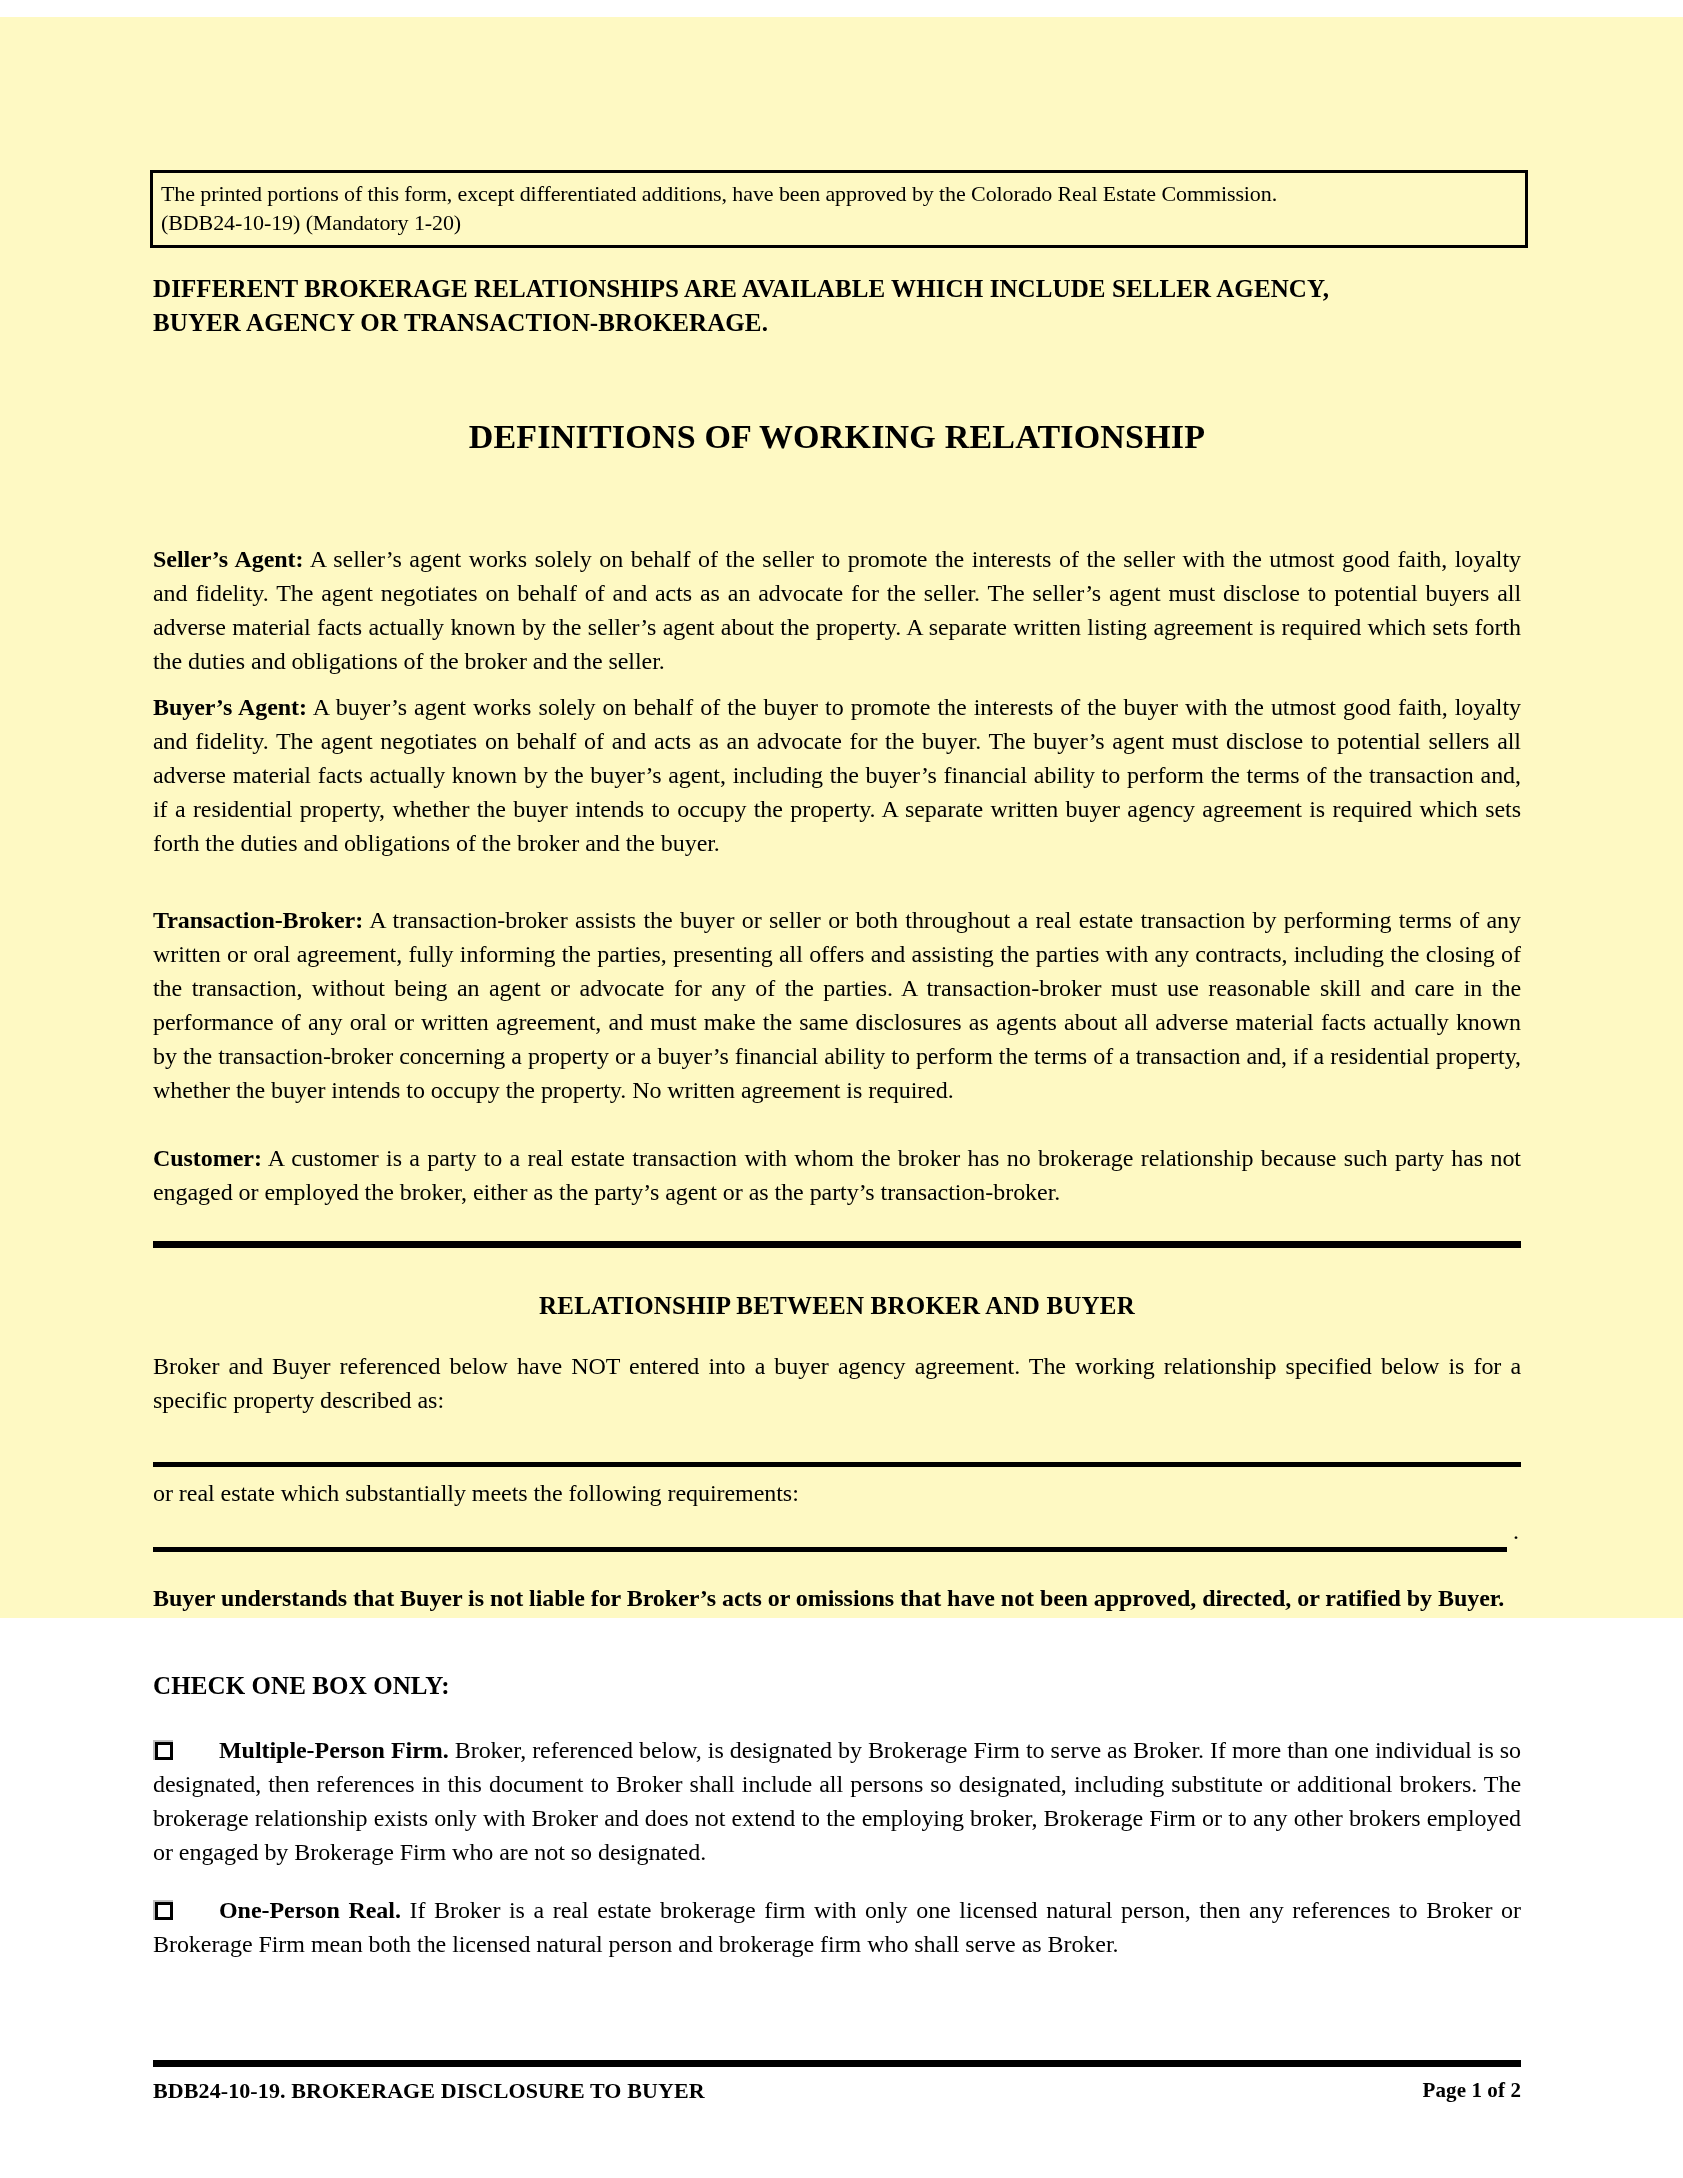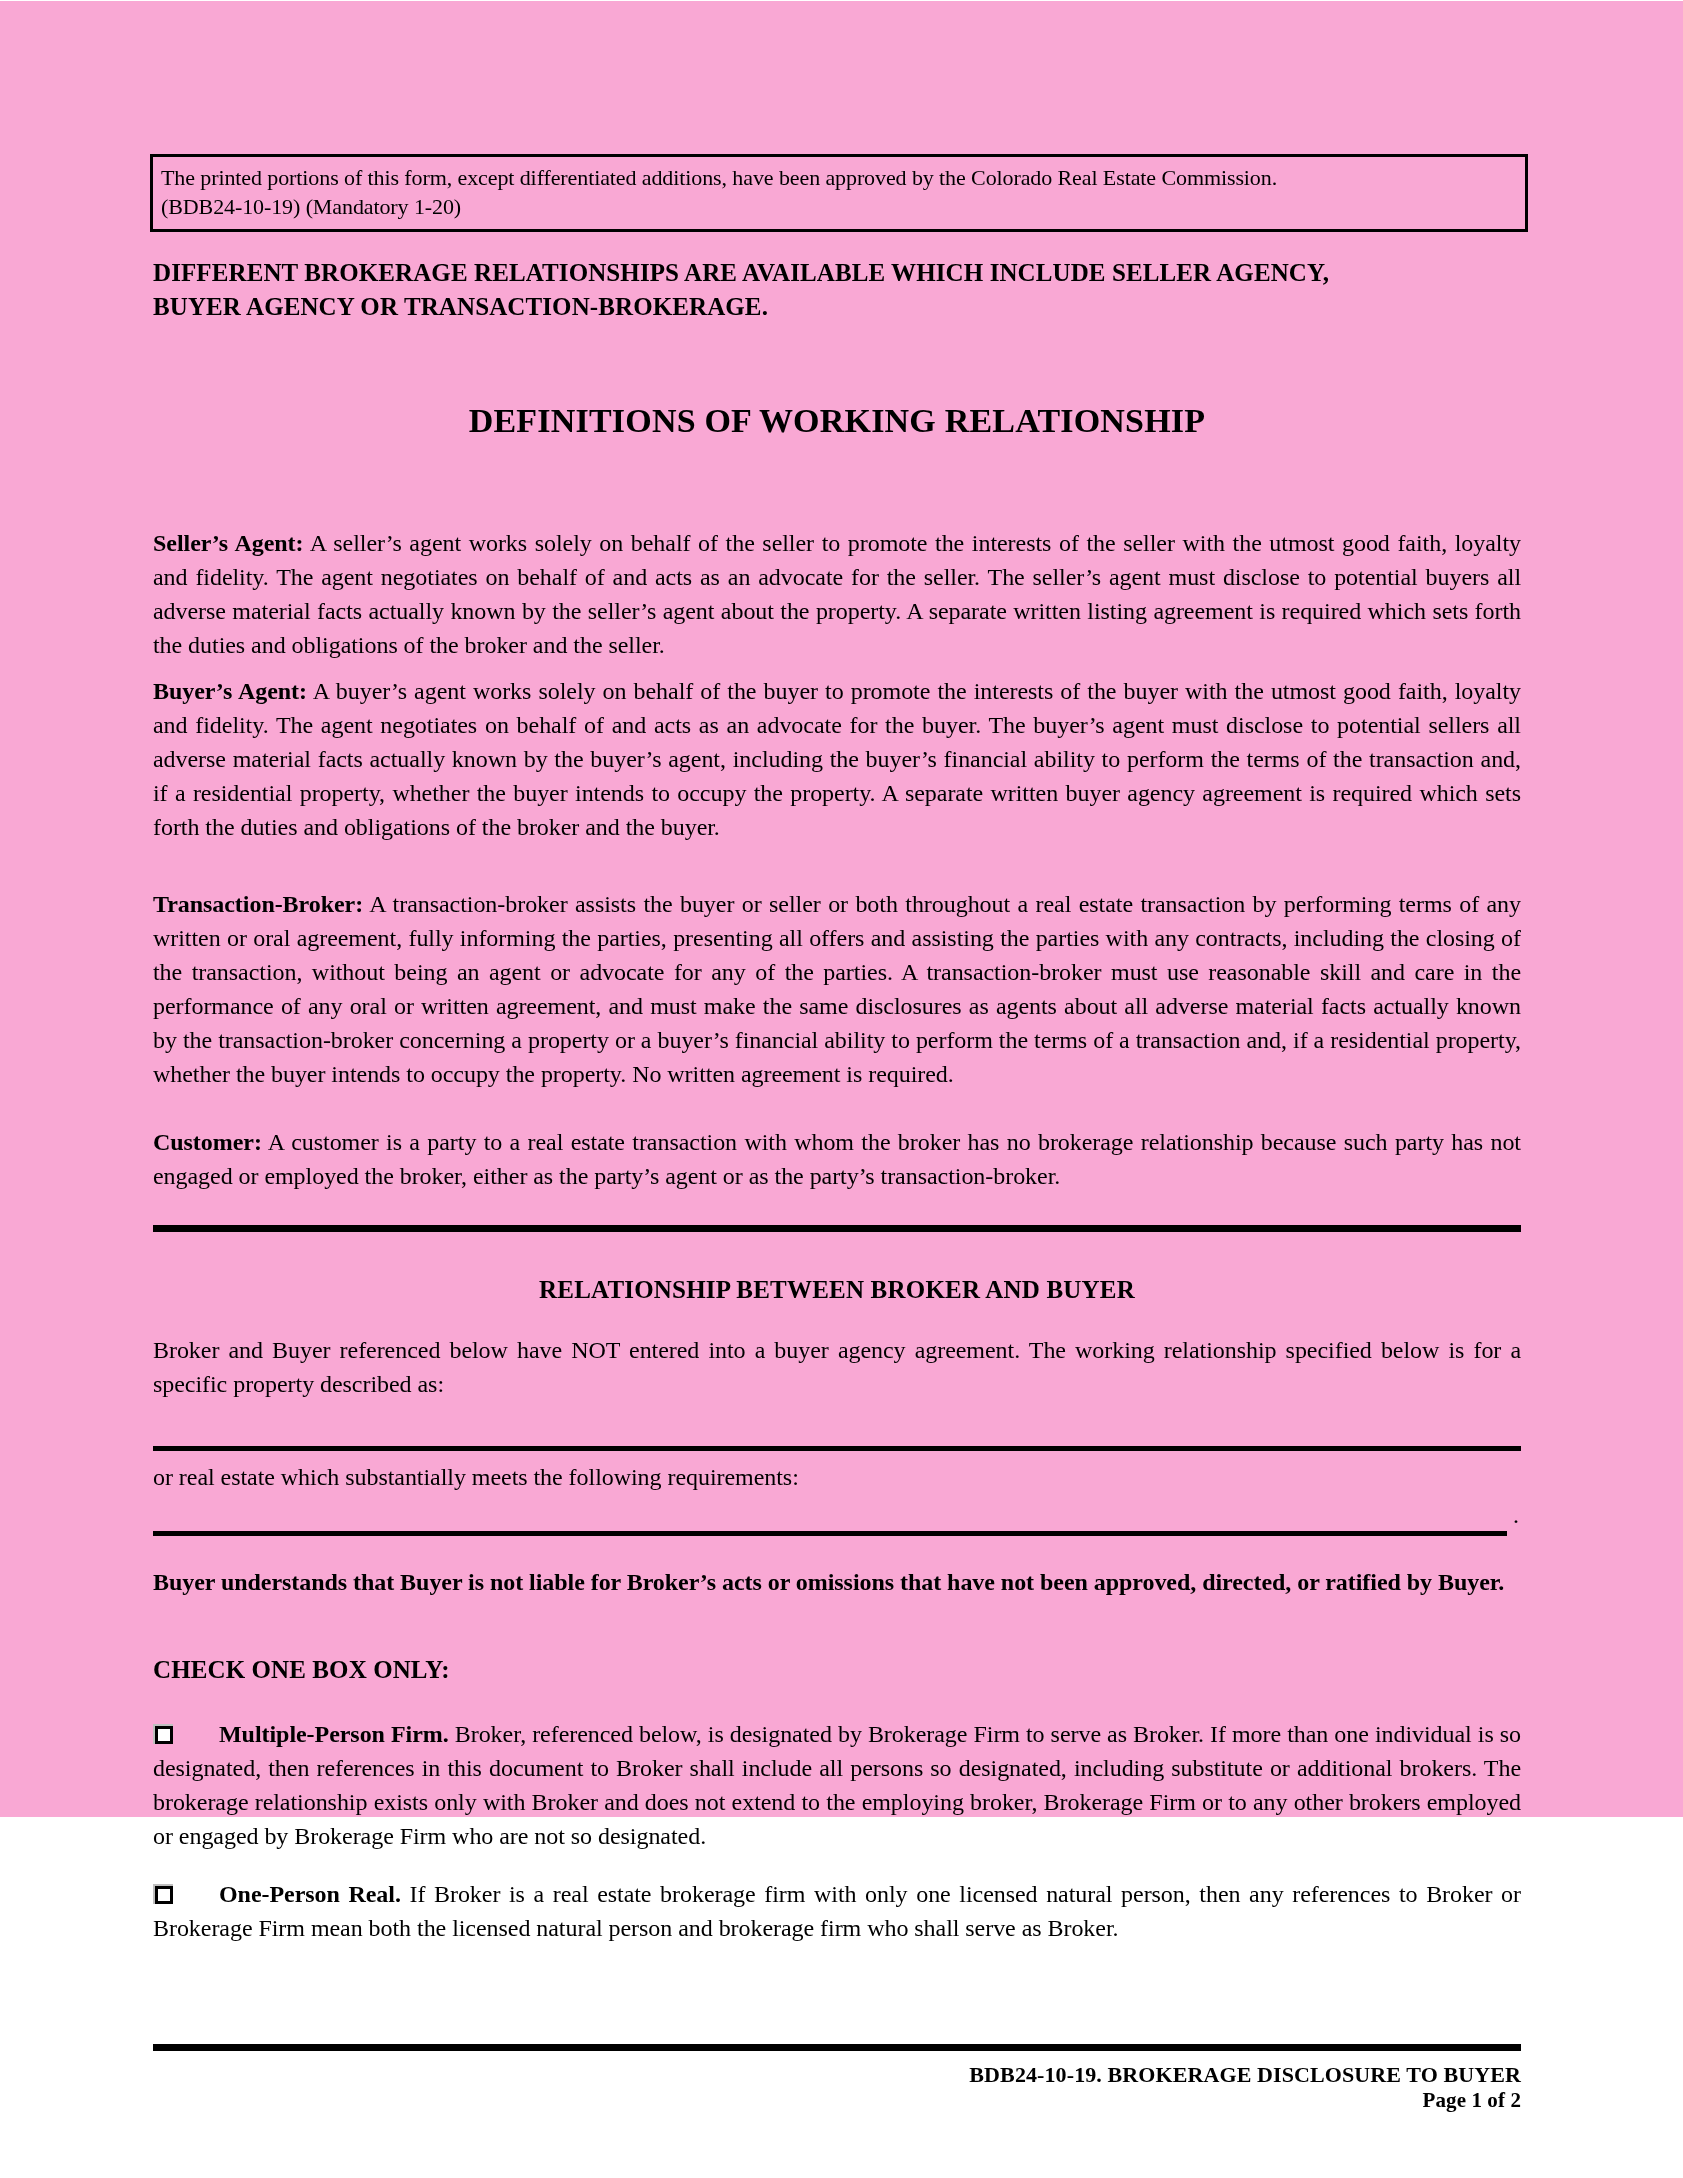--- a/index.html
+++ b/index.html
@@ -10,24 +10,24 @@
   body {
     width: 1683px;
     height: 2178px;
     font-family: "Liberation Serif", "DejaVu Serif", serif;
     color: #000000;
     position: relative;
     overflow: hidden;
   }
   .page {
     position: absolute;
-    left: 0; top: 1px;
+    left: 0; top: 17px;
     width: 1683px;
-    height: 1816px;
-    background: #f9a8d4;
+    height: 1601px;
+    background: #fef9c3;
   }
   
   .col {
     position: absolute;
     left: 153px;
     width: 1368px;
   }
 
   
   .approval-box {
@@ -158,23 +158,22 @@
   }
   .cbx-gap { display: inline-block; width: 42px; }
 
   
   .footer {
     top: 2061px;
     font-weight: bold;
     font-size: 22px;
     display: flex;
     justify-content: space-between;
-    align-items: flex-end;
+    align-items: flex-start;
     letter-spacing: 0.1px;
-    flex-direction: column;
   }
   .footer .right { font-size: 21px; }
 </style>
 </head>
 <body>
 
 <div class="page">
 
   <div class="col approval-box">
     <div class="approval-line">The printed portions of this form, except differentiated additions, have been approved by the Colorado Real Estate Commission.</div>

